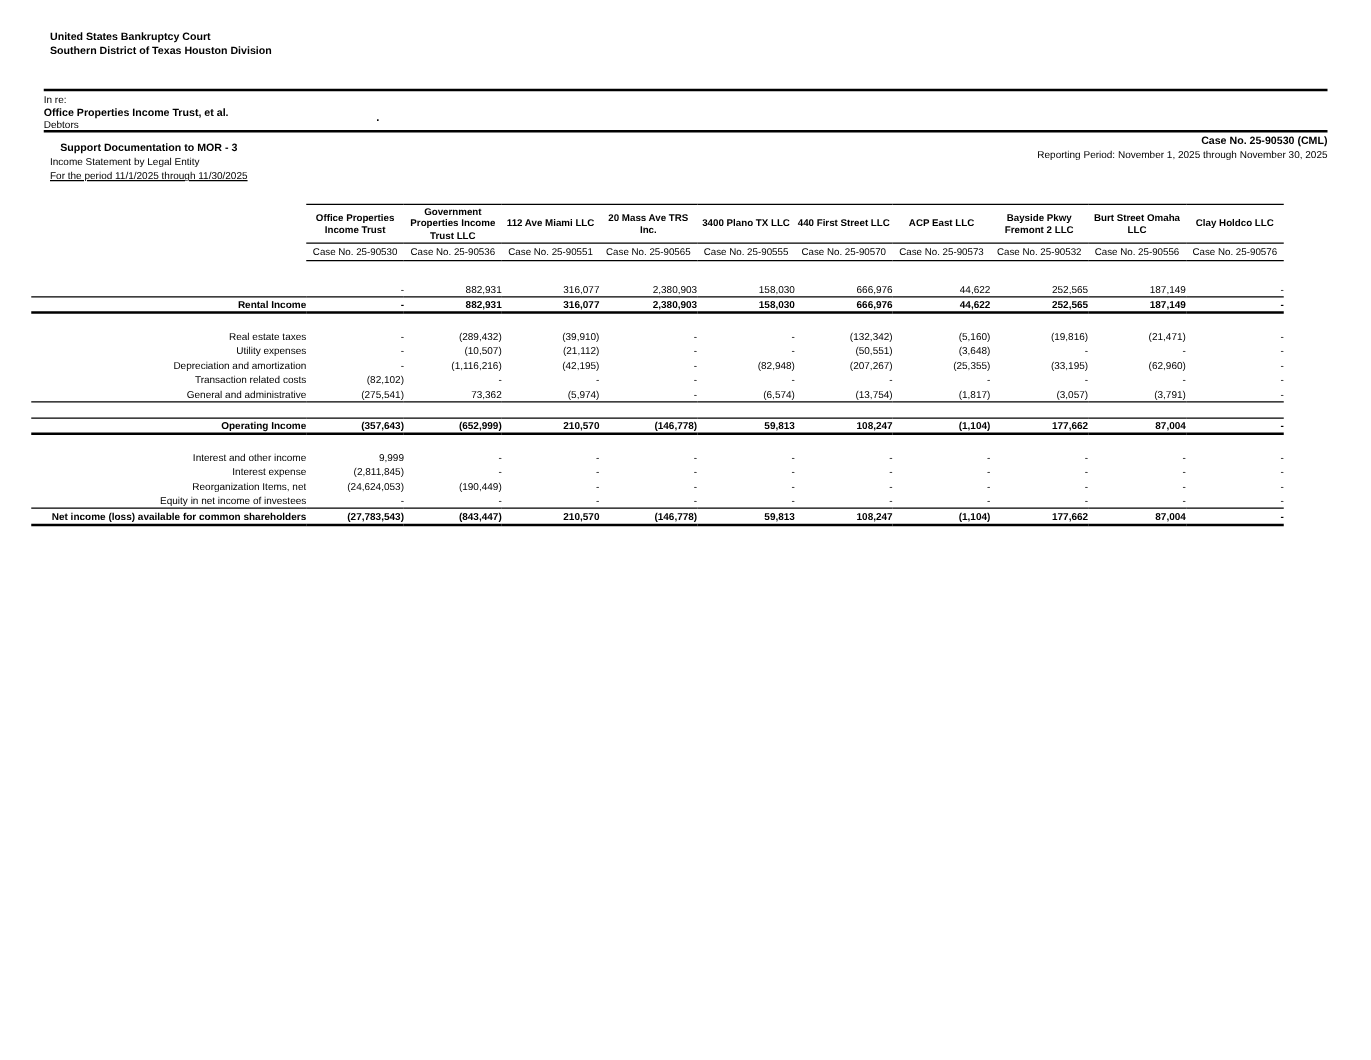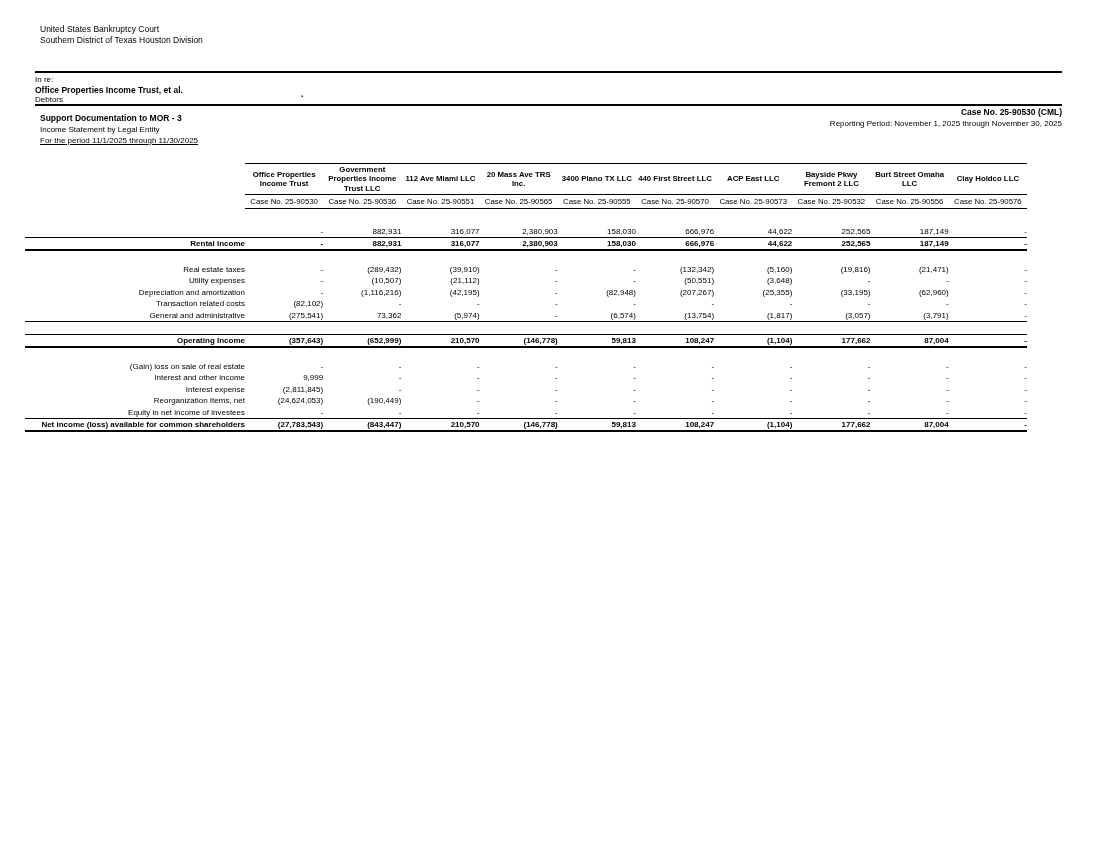--- a/index.html
+++ b/index.html
@@ -1,31 +1,31 @@
 <!DOCTYPE html>
 <html><head>
 <meta charset="utf-8">
 <style>
   html,body{margin:0;padding:0;background:#fff;}
   .page{position:relative;width:1097px;height:848px;background:#ffffff;overflow:hidden;
         font-family:"Liberation Sans",sans-serif;color:#000;}
 
-  .court{position:absolute;left:40px;top:24px;font-size:8.5px;font-weight:normal;line-height:11px;}
+  .court{position:absolute;left:40px;top:24px;font-size:8.5px;font-weight:bold;line-height:11px;}
 
   .banner{position:absolute;left:35px;top:71px;width:1027px;height:31px;
           border-top:2px solid #000;border-bottom:2.5px solid #000;}
   .banner-flex{display:flex;justify-content:space-between;height:100%;}
   .banner-left{padding-top:2px;font-size:8px;line-height:10px;}
   .banner-left .debtor{font-weight:bold;font-size:8.5px;}
   .banner-right{padding-top:13px;text-align:right;font-size:8px;line-height:11px;margin-top:21px;}
   .banner-right .caseno{font-weight:bold;font-size:8.5px;}
   .banner-dot{position:absolute;left:266px;top:16px;font-size:9px;font-weight:bold;}
 
   .support{position:absolute;left:40px;top:113px;font-size:8px;line-height:11px;}
-  .support .s1{font-weight:bold;font-size:8.5px;}
+  .support .s1{font-weight:bold;font-size:8.5px;text-align:center;}
   .support .s3{text-decoration:underline;}
 
   table.mor{position:absolute;left:25px;top:163px;width:1002px;border-collapse:collapse;
             table-layout:fixed;font-size:8px;}
   table.mor col.c-lbl{width:220px;}
   table.mor th,table.mor td{padding:0;margin:0;}
   th.lbl-h{border:none;}
   th.ent{border-top:1px solid #000;border-bottom:1px solid #000;font-weight:bold;
          font-size:7.8px;line-height:9.5px;height:30px;vertical-align:middle;
          text-align:center;padding:1px 3px;}
@@ -225,33 +225,20 @@
           <td class="val">108,247</td>
           <td class="val">(1,104)</td>
           <td class="val">177,662</td>
           <td class="val">87,004</td>
           <td class="val">-</td>
         </tr>
         <tr class="blank-row">
           <td colspan="11"></td>
         </tr>
         <tr class="">
-          <td class="lbl">(Gain) loss on sale of real estate</td>
-          <td class="val">-</td>
-          <td class="val">-</td>
-          <td class="val">-</td>
-          <td class="val">-</td>
-          <td class="val">-</td>
-          <td class="val">-</td>
-          <td class="val">-</td>
-          <td class="val">-</td>
-          <td class="val">-</td>
-          <td class="val">-</td>
-        </tr>
-        <tr class="">
           <td class="lbl">Interest and other income</td>
           <td class="val">9,999</td>
           <td class="val">-</td>
           <td class="val">-</td>
           <td class="val">-</td>
           <td class="val">-</td>
           <td class="val">-</td>
           <td class="val">-</td>
           <td class="val">-</td>
           <td class="val">-</td>

